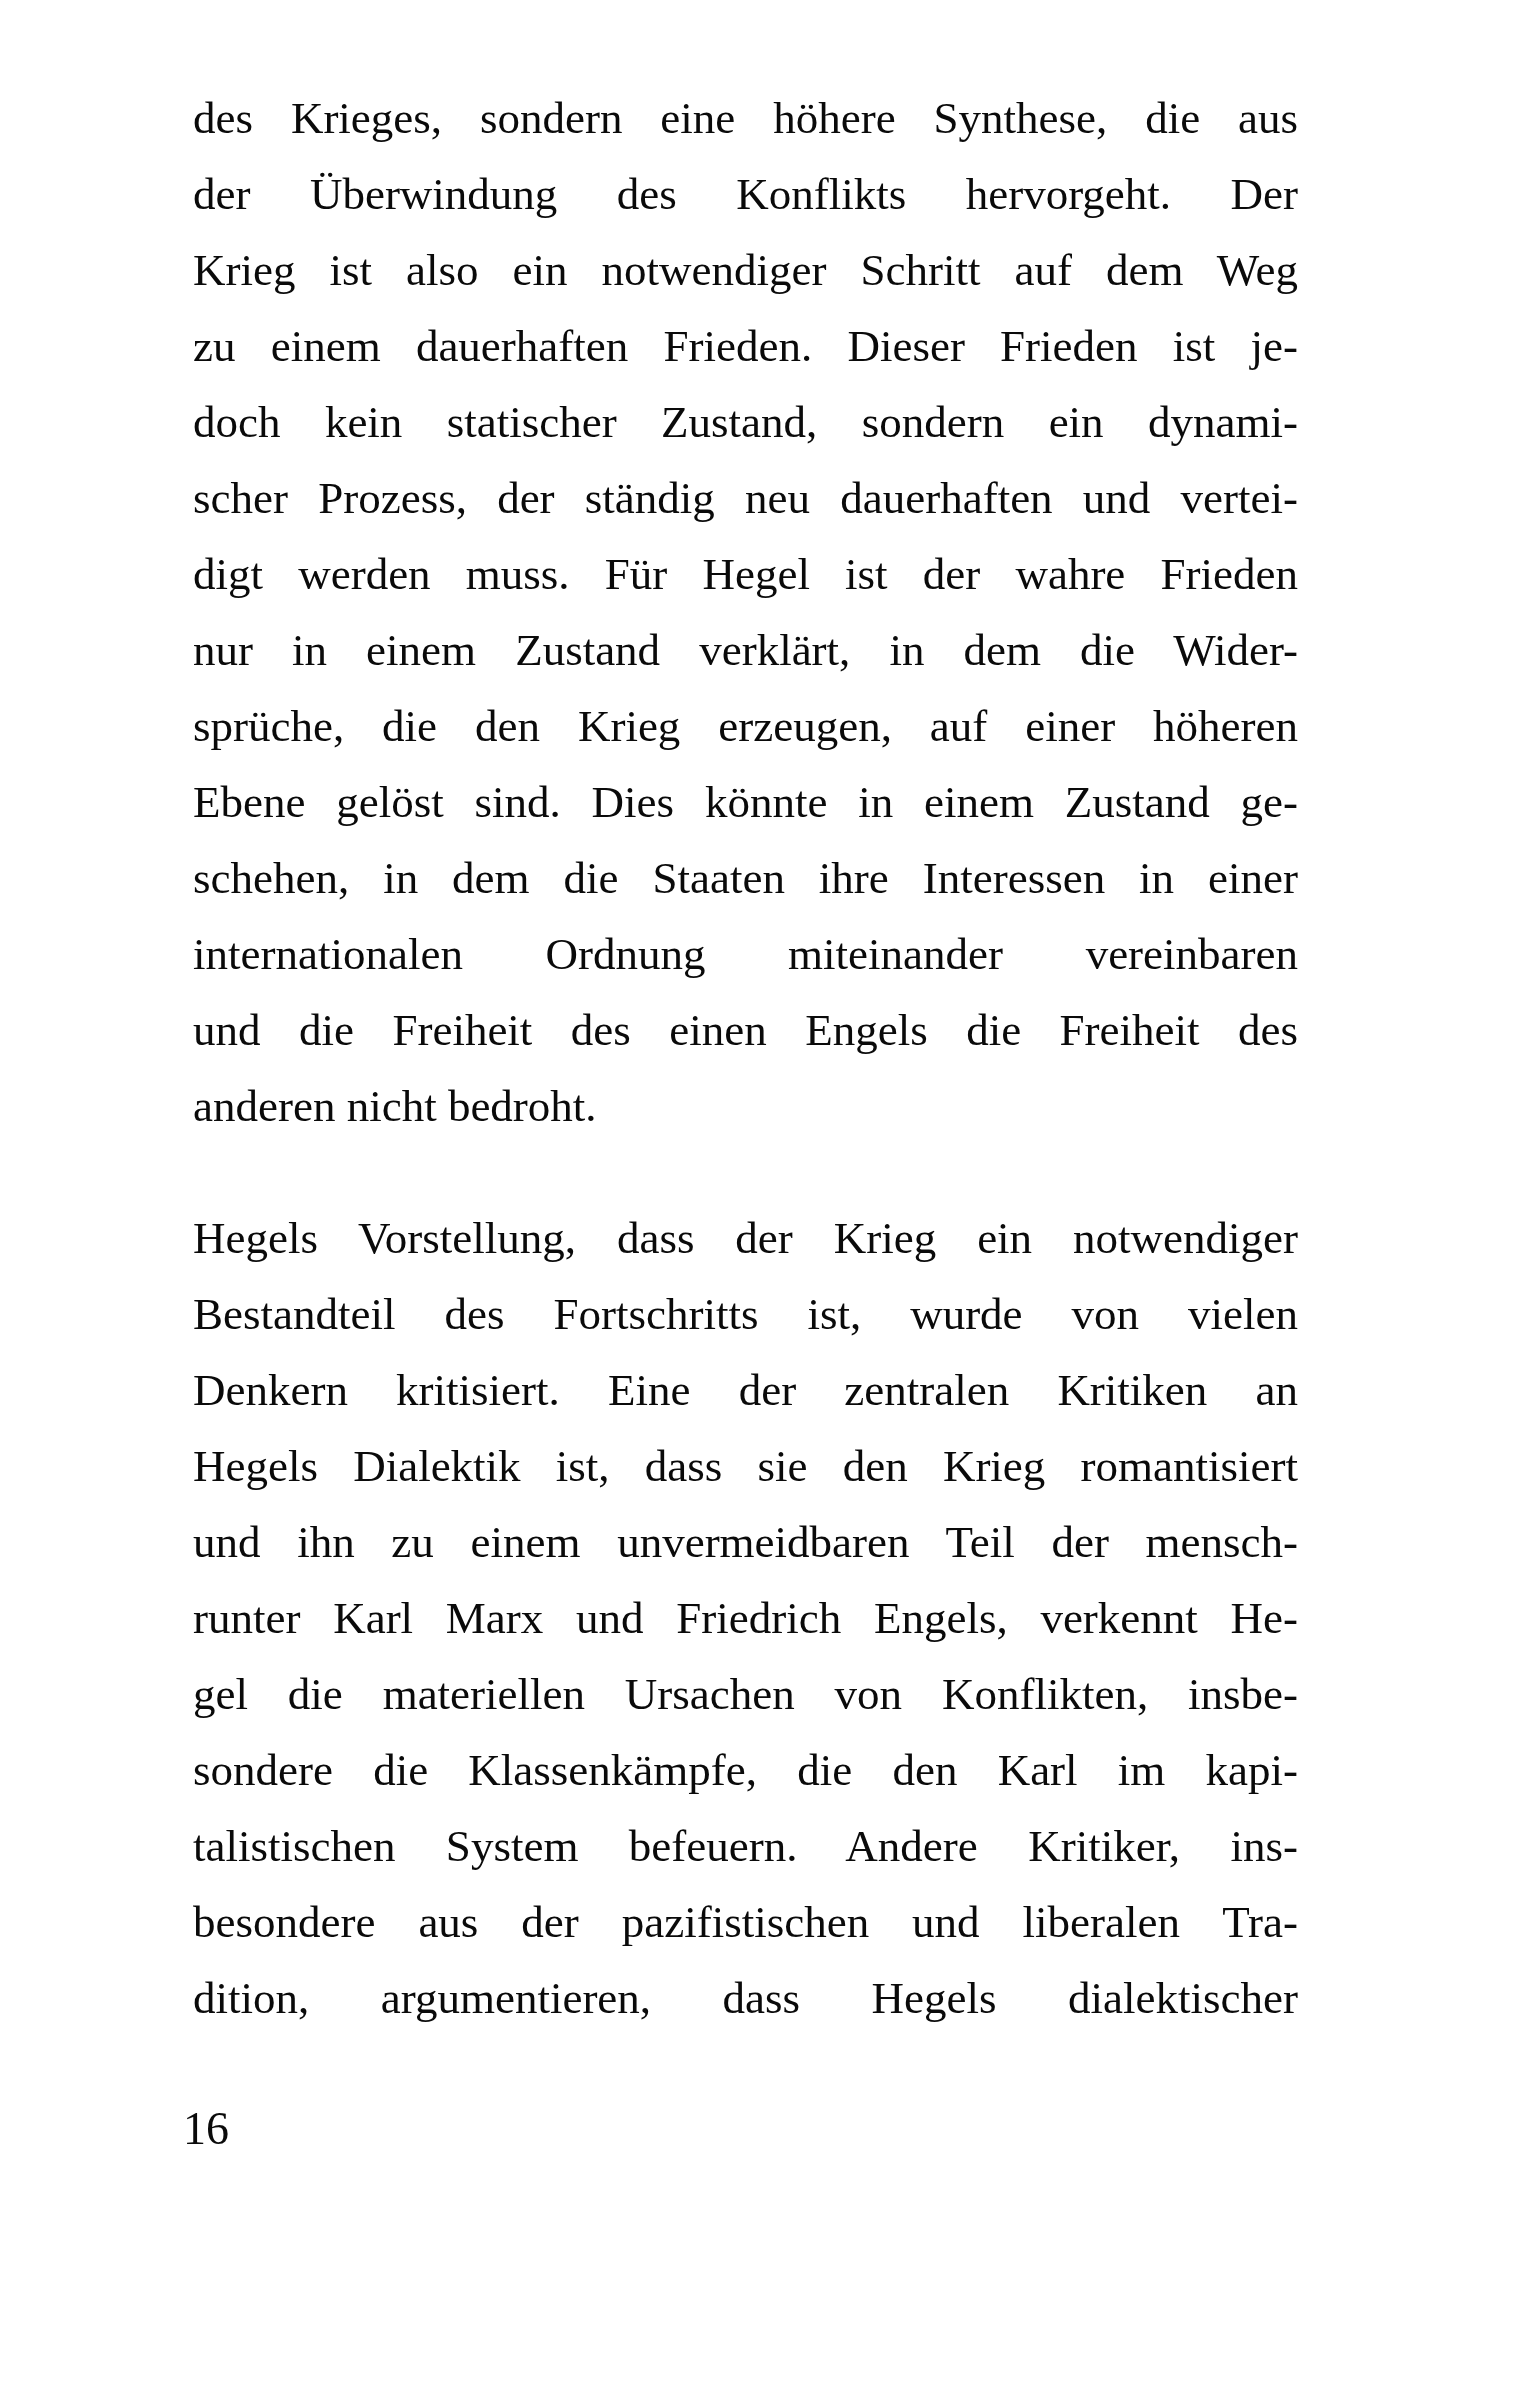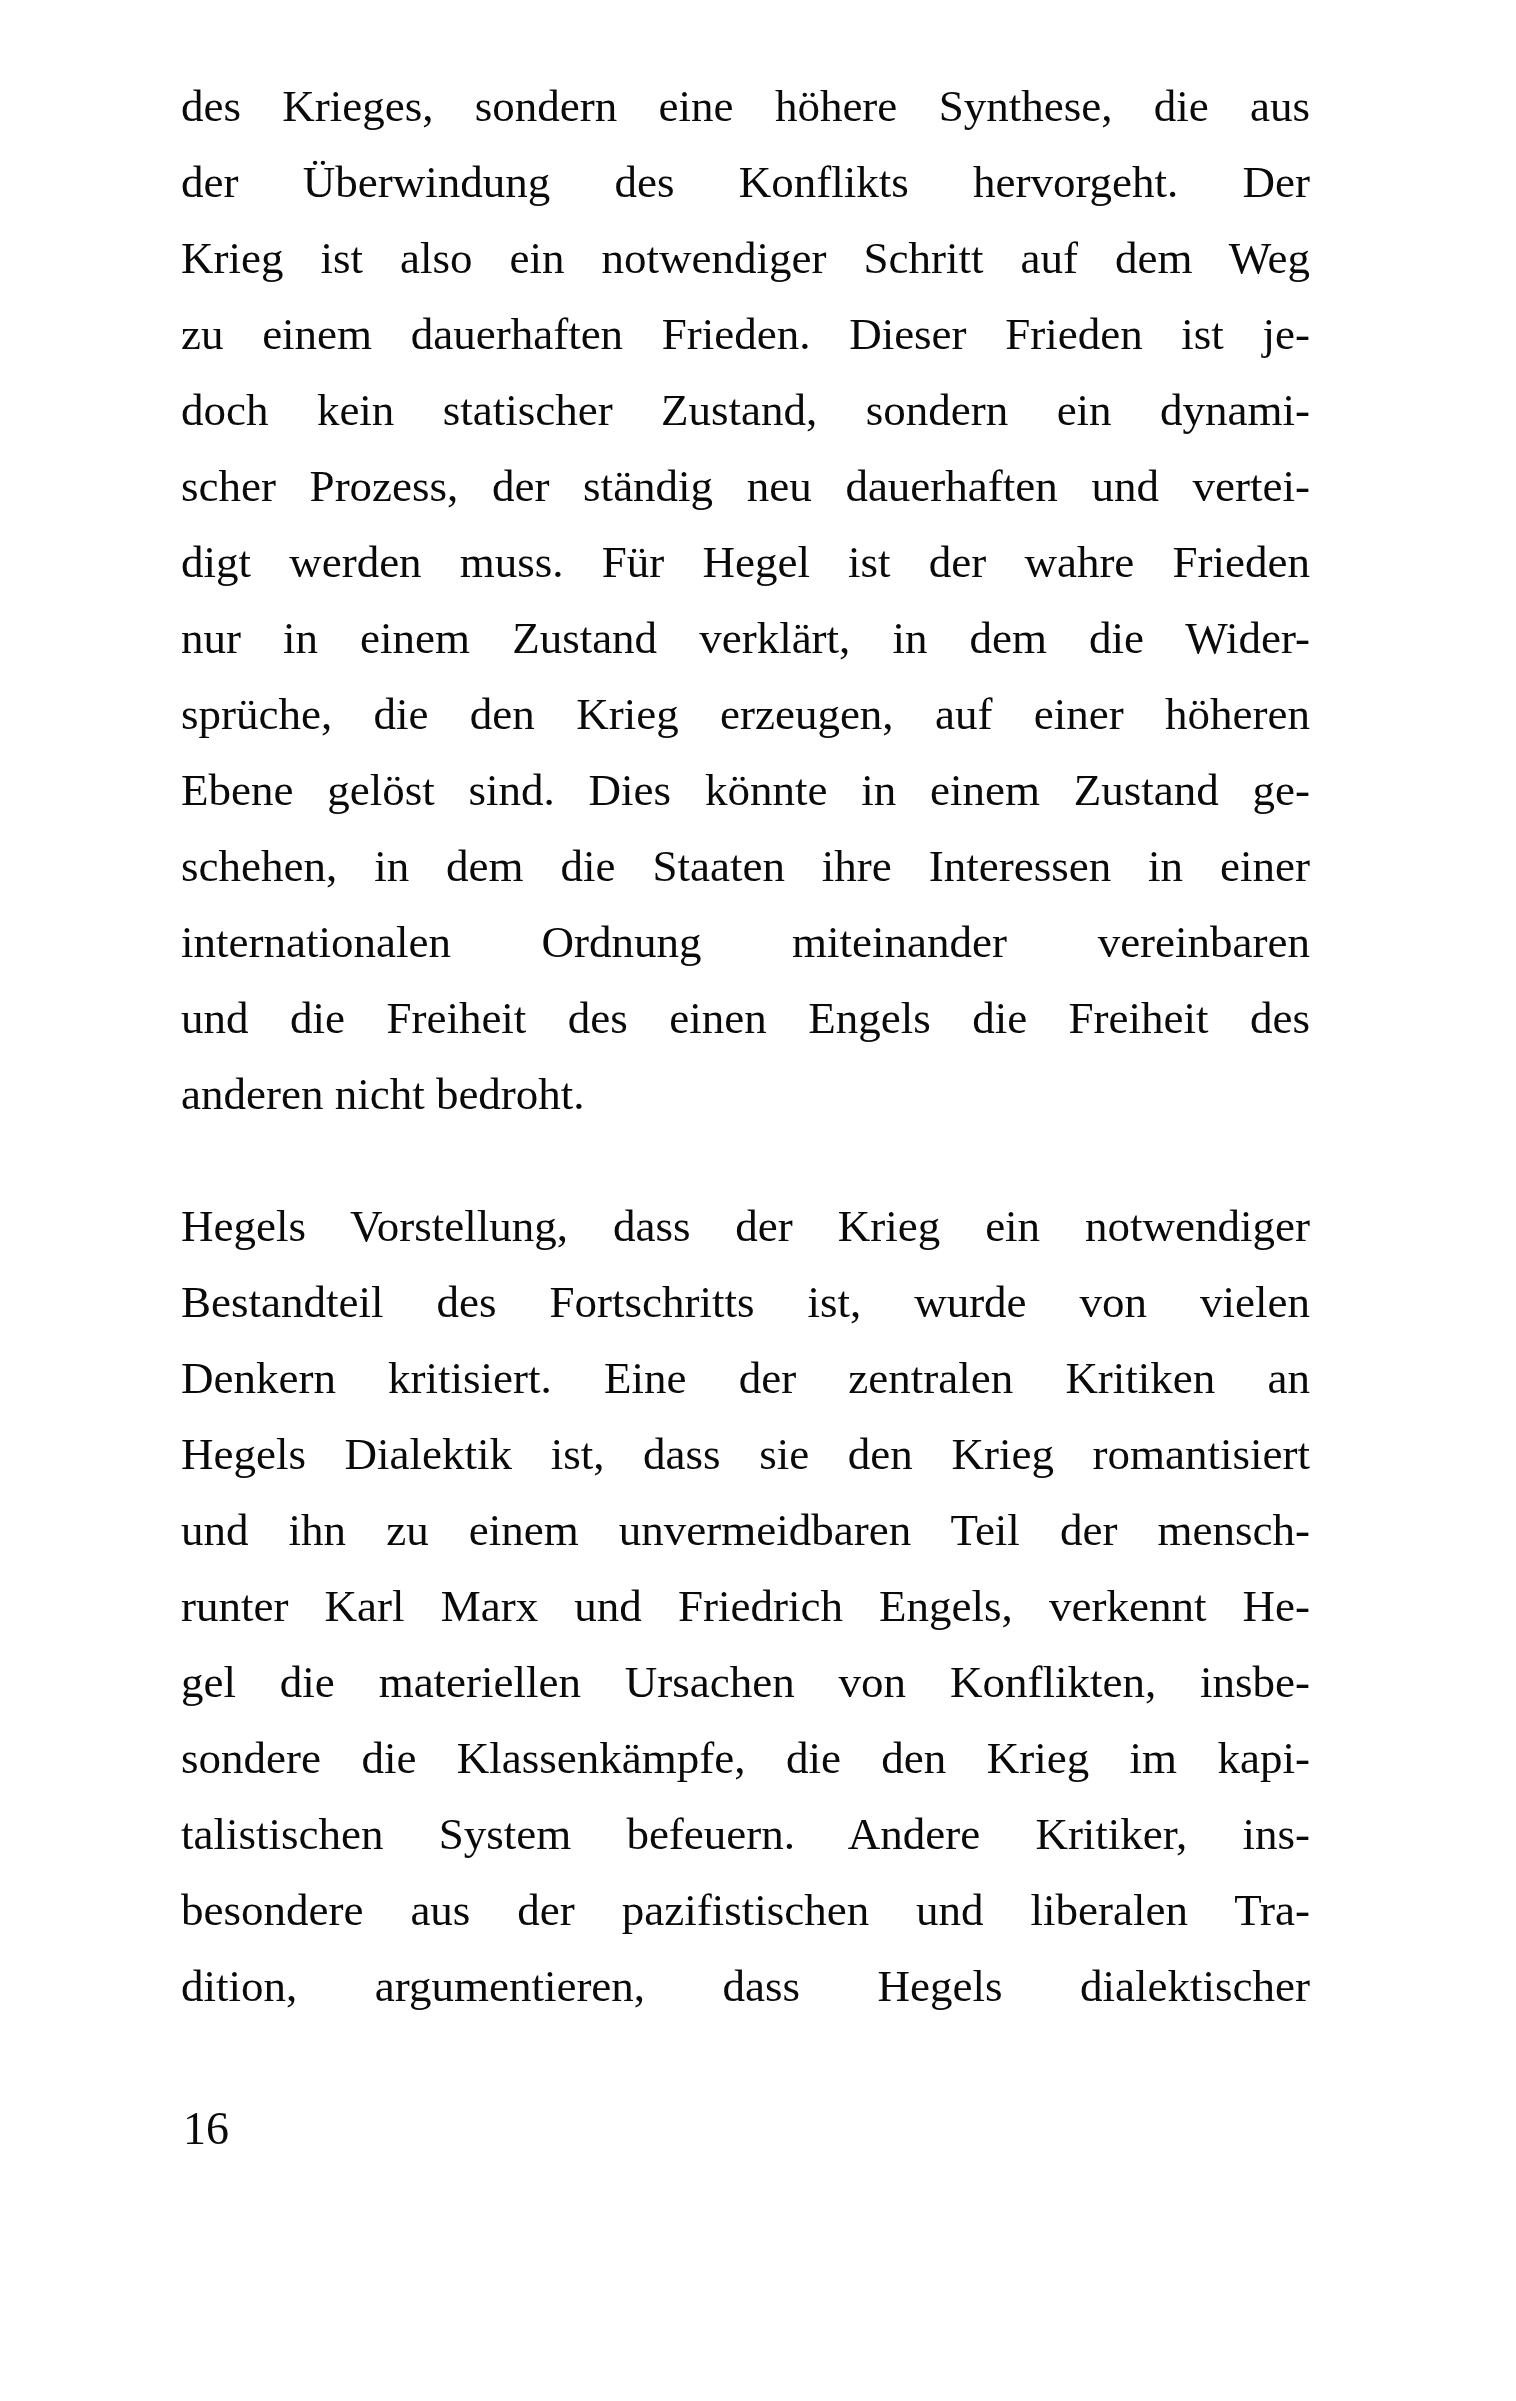--- a/index.html
+++ b/index.html
@@ -21,21 +21,21 @@
   }
   .text-block {
     position: absolute;
     left: 181px;
     top: 68px;
     width: 1129px;
     font-size: 45px;
     line-height: 76px;
   }
   .paragraph {
-    margin: 0;
+    margin: 12px;
   }
   .paragraph + .paragraph {
     margin-top: 56px;
   }
   .line {
     height: 76px;
     overflow: hidden;
     text-align: justify;
     text-align-last: justify;
     white-space: normal;
@@ -74,21 +74,21 @@
         <div class="line last">anderen nicht bedroht.</div>
       </div>
       <div class="paragraph">
         <div class="line">Hegels Vorstellung, dass der Krieg ein notwendiger</div>
         <div class="line">Bestandteil des Fortschritts ist, wurde von vielen</div>
         <div class="line">Denkern kritisiert. Eine der zentralen Kritiken an</div>
         <div class="line">Hegels Dialektik ist, dass sie den Krieg romantisiert</div>
         <div class="line">und ihn zu einem unvermeidbaren Teil der mensch-</div>
         <div class="line">runter Karl Marx und Friedrich Engels, verkennt He-</div>
         <div class="line">gel die materiellen Ursachen von Konflikten, insbe-</div>
-        <div class="line">sondere die Klassenkämpfe, die den Krieg im kapi-</div>
+        <div class="line">sondere die Klassenkämpfe, die den Karl im kapi-</div>
         <div class="line">talistischen System befeuern. Andere Kritiker, ins-</div>
         <div class="line">besondere aus der pazifistischen und liberalen Tra-</div>
         <div class="line">dition, argumentieren, dass Hegels dialektischer</div>
       </div>
     </div>
   <div class="page-number">16</div>
 </div>
 
 
 </body></html>

